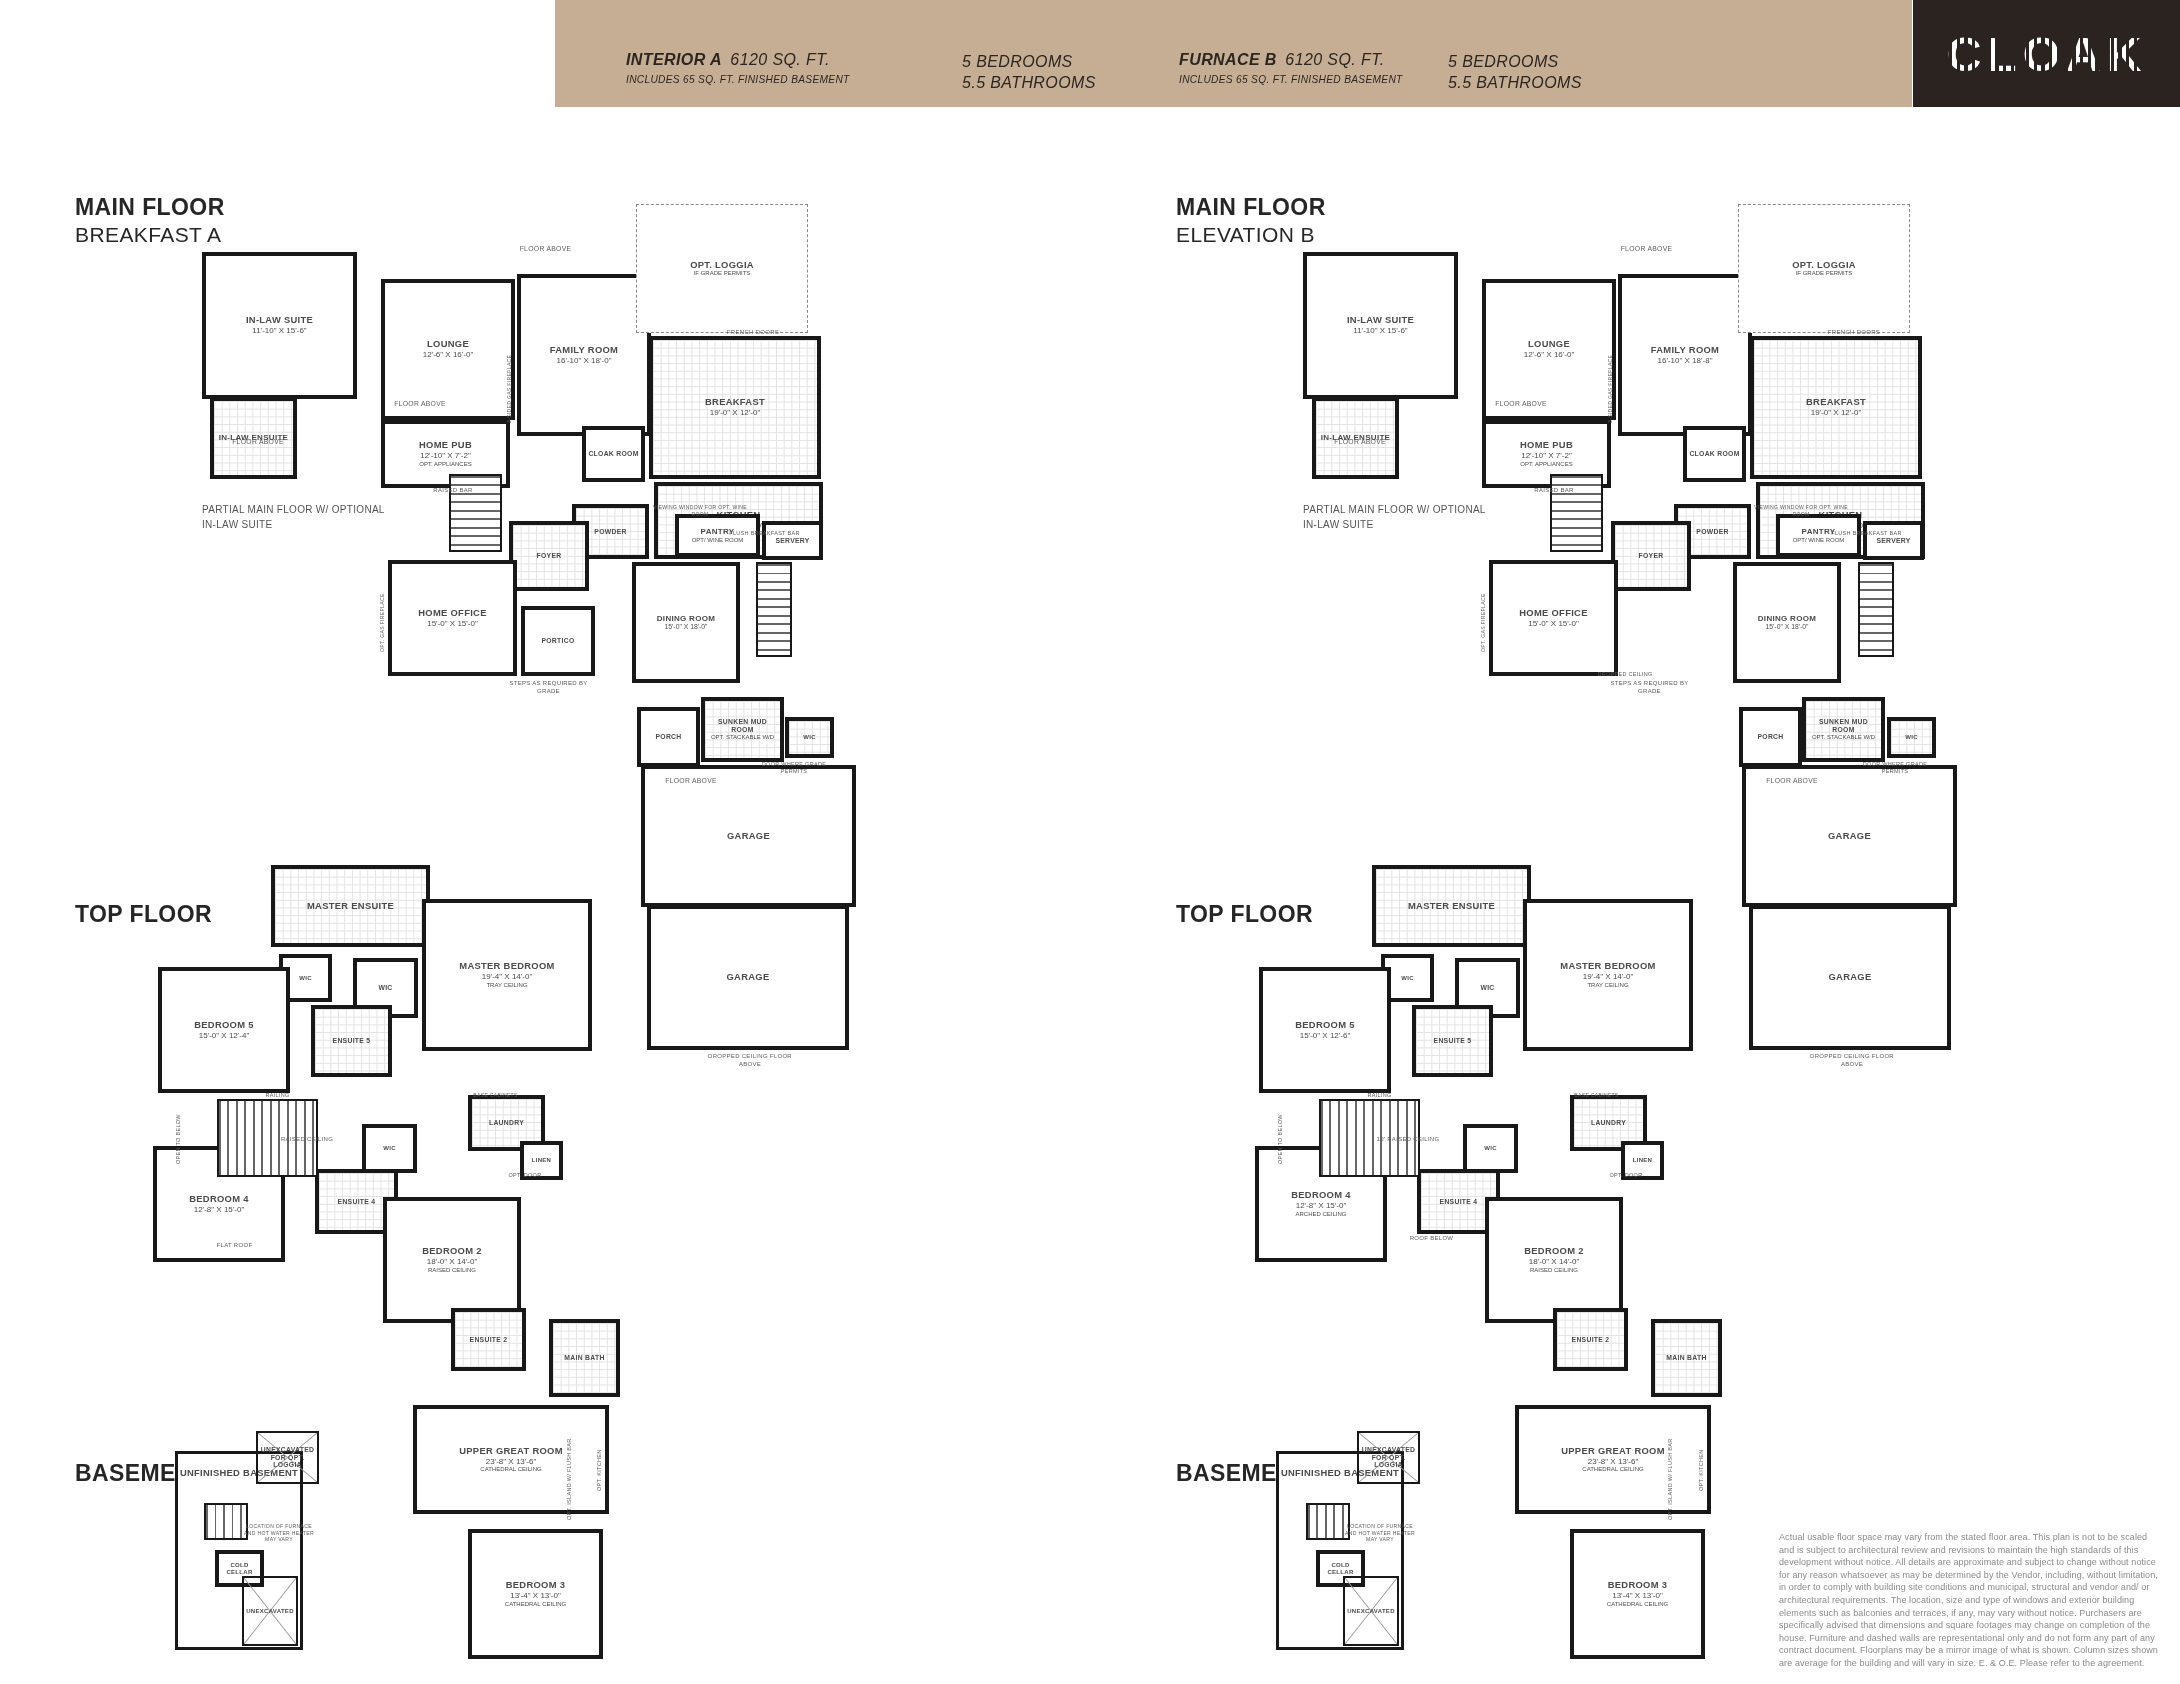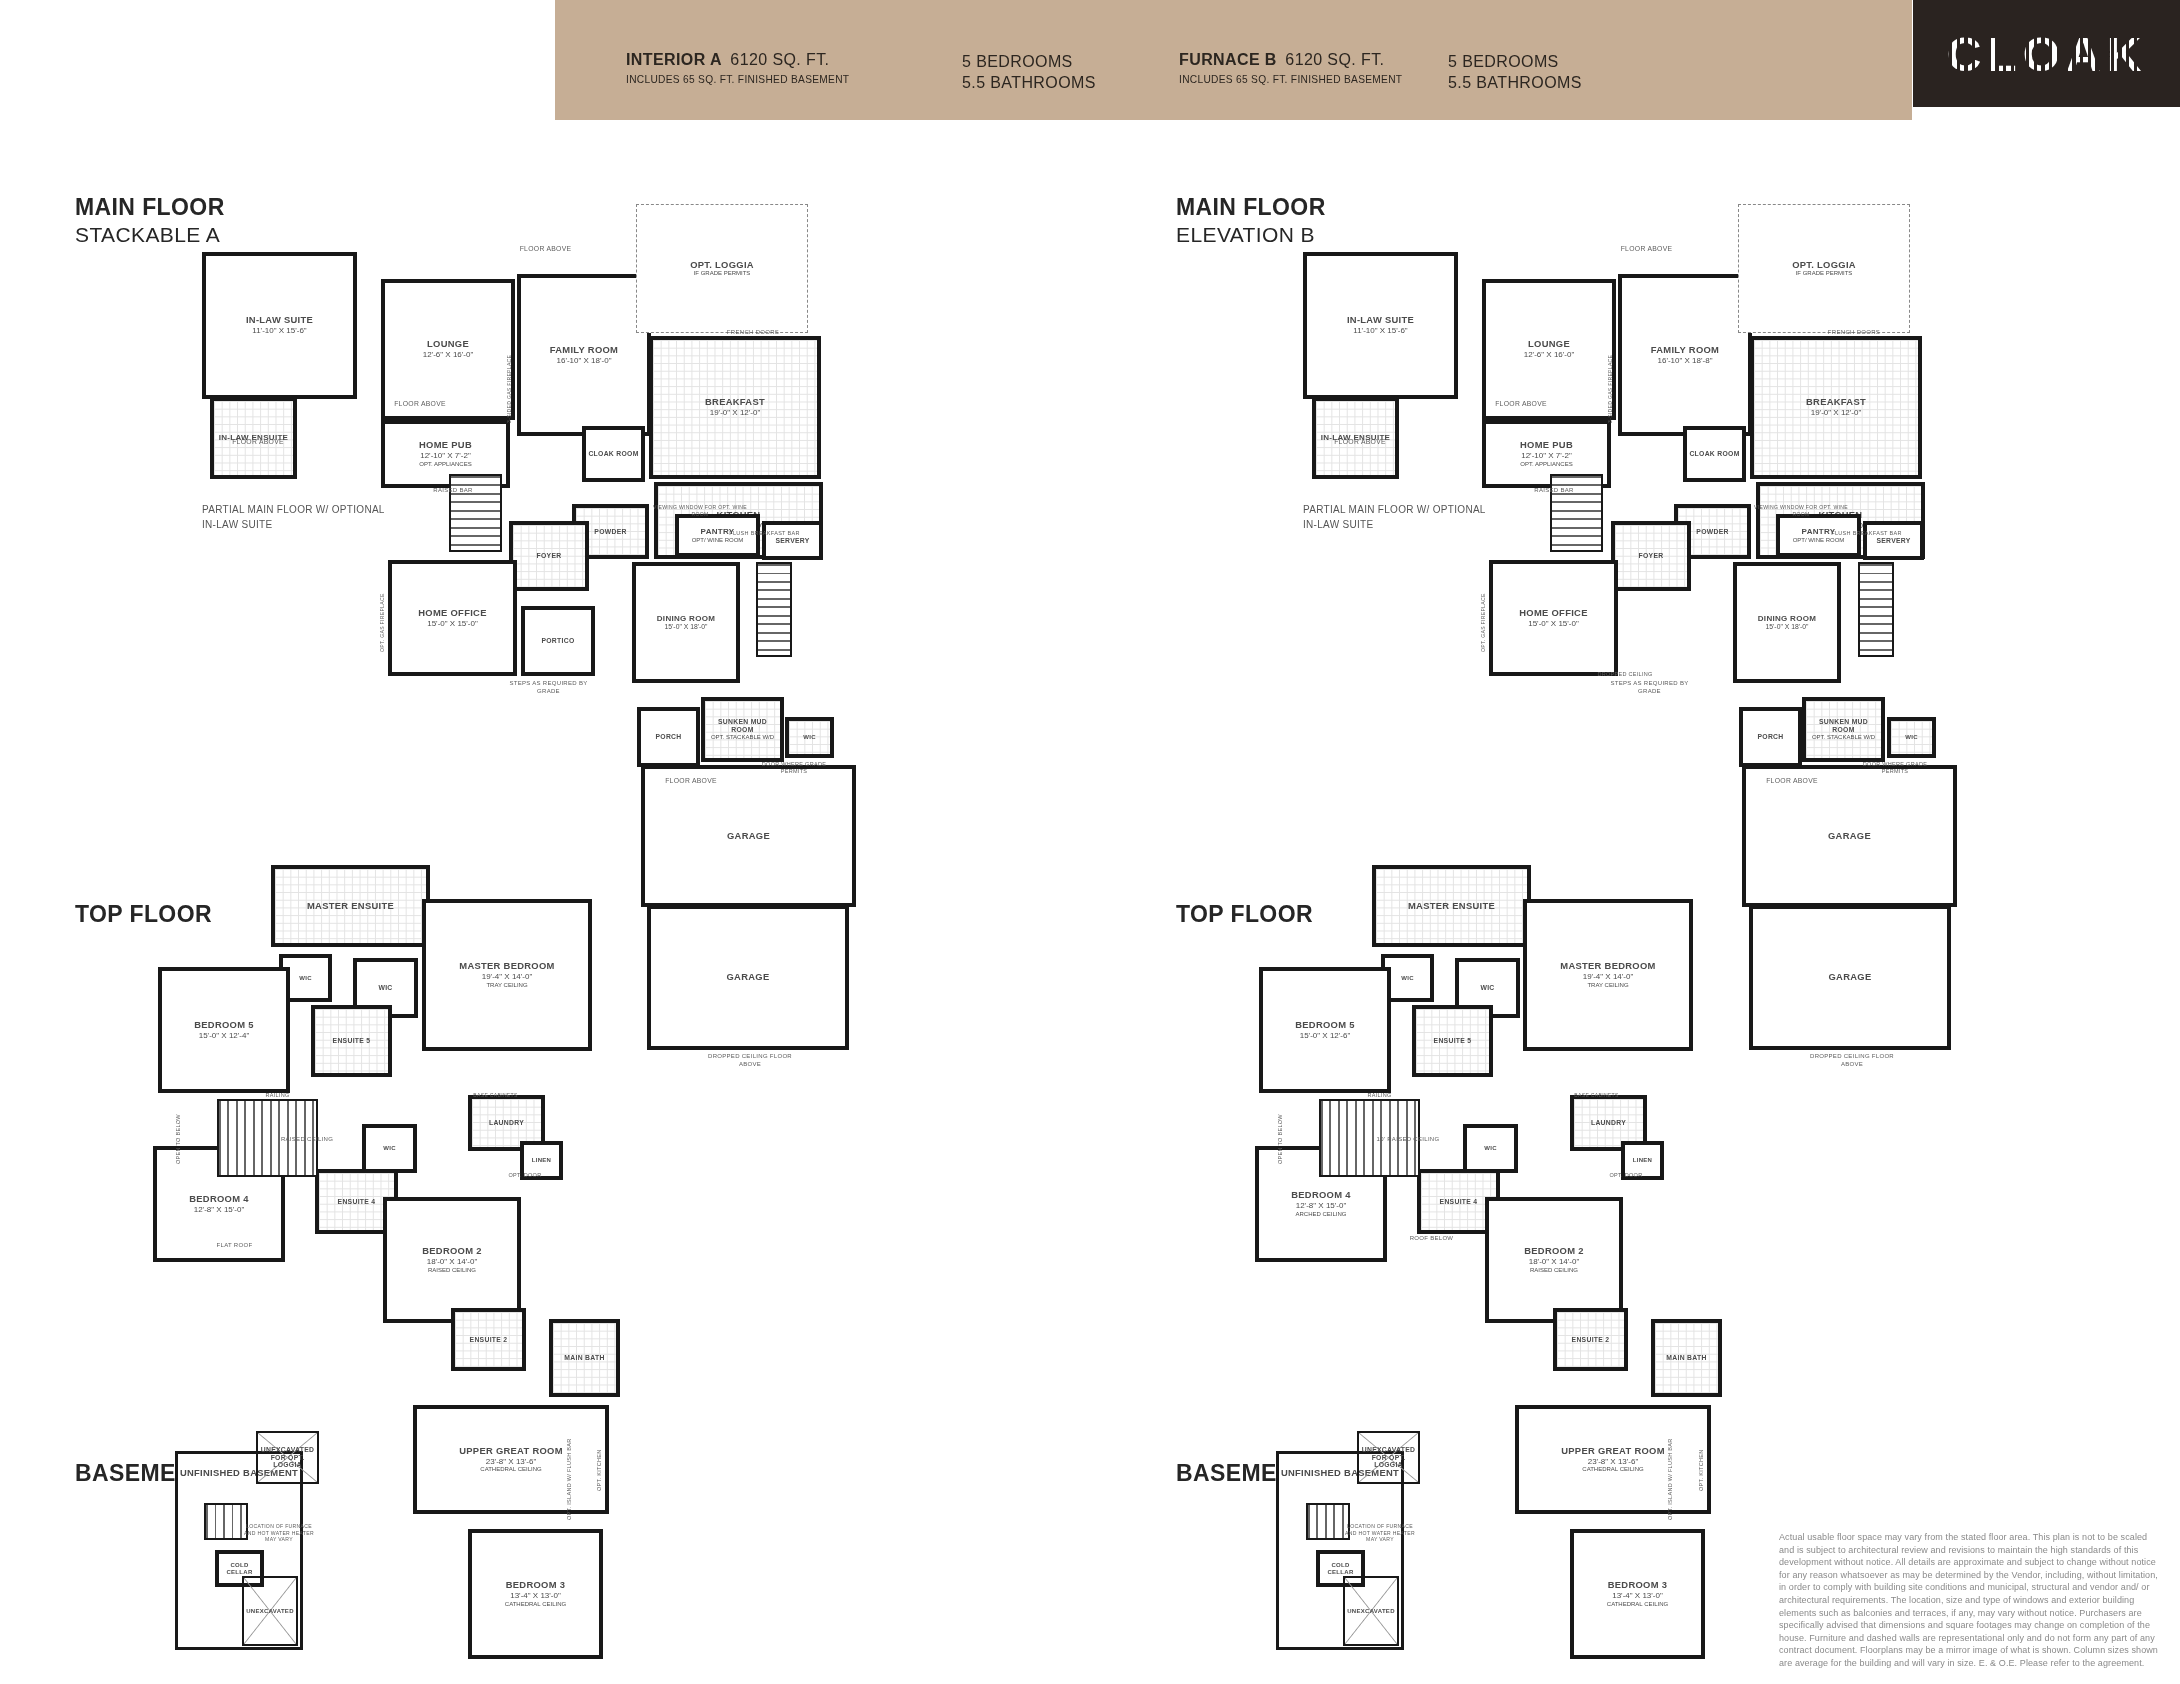--- a/index.html
+++ b/index.html
@@ -3,21 +3,21 @@
 <meta charset="utf-8">
 <style>
   :root{ --dark:#2a2320; --tan:#c6ae95; --wall:#181818; --lbl:#4b4b4b; }
   html,body{margin:0;padding:0;background:#fff;}
   body{font-family:"Liberation Sans", sans-serif;}
   #stage{position:relative;width:2181px;height:1685px;background:#fff;overflow:hidden;}
 
   
   .hdr{position:absolute;top:0;left:0;width:2181px;height:107px;}
   .hdr-left{position:absolute;top:0;left:0;width:555px;height:107px;background:var(--dark);}
-  .hdr-mid{position:absolute;top:0;left:555px;width:1357px;height:120px;background:var(--tan);}
+  .hdr-mid{position:absolute;top:0;left:555px;width:1357px;height:107px;background:var(--tan);font-style:italic;}
   .hdr-right{position:absolute;top:0;right:0;width:268px;height:107px;background:var(--dark);}
   .model{position:absolute;left:47px;top:31px;color:#fff;font-size:41px;font-weight:400;
          letter-spacing:0.9px;transform:scaleX(.9);transform-origin:left center;white-space:nowrap;}
   .spec{position:absolute;top:51px;color:#2c2620;white-space:nowrap;}
   .spec .l1{font-size:16px;letter-spacing:0.4px;}
   .spec .l1 b{font-weight:700;margin-right:8.5px;}
   .spec .l2{font-size:10.2px;margin-top:5.1px;letter-spacing:0.3px;}
   .bed{position:absolute;top:51px;color:#2c2620;font-size:16px;line-height:21px;letter-spacing:0.4px;white-space:nowrap;}
   .logo{position:absolute;left:50%;top:50%;transform:translate(-50%,-50%);
         color:#fff;font-size:48px;font-weight:800;letter-spacing:6px;white-space:nowrap;}
@@ -78,21 +78,21 @@
         <div>5.5 BATHROOMS</div>
       </div>
     </div>
     <div class="hdr-right">
       <div class="logo">CLOAK</div>
     </div>
   </div>
 
   <div class="sec" style="left:75px;top:194px;">
     <div class="t">MAIN FLOOR</div>
-    <div class="s">STACKABLE A</div>
+    <div class="s">BREAKFAST A</div>
   </div>
   <div class="sec" style="left:1176px;top:194px;">
     <div class="t">MAIN FLOOR</div>
     <div class="s">ELEVATION B</div>
   </div>
   <div class="sec" style="left:75px;top:901px;">
     <div class="t">TOP FLOOR</div>
   </div>
   <div class="sec" style="left:1176px;top:901px;">
     <div class="t">TOP FLOOR</div>

